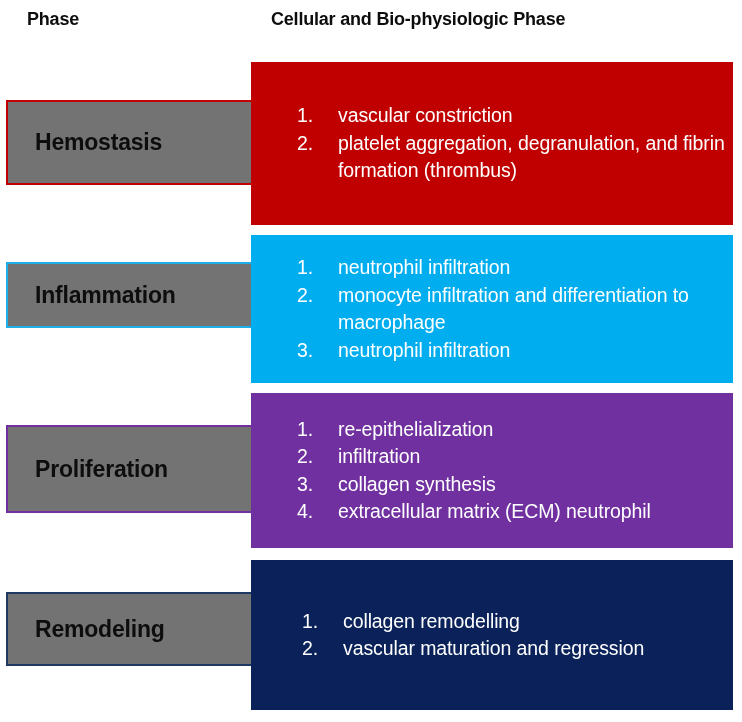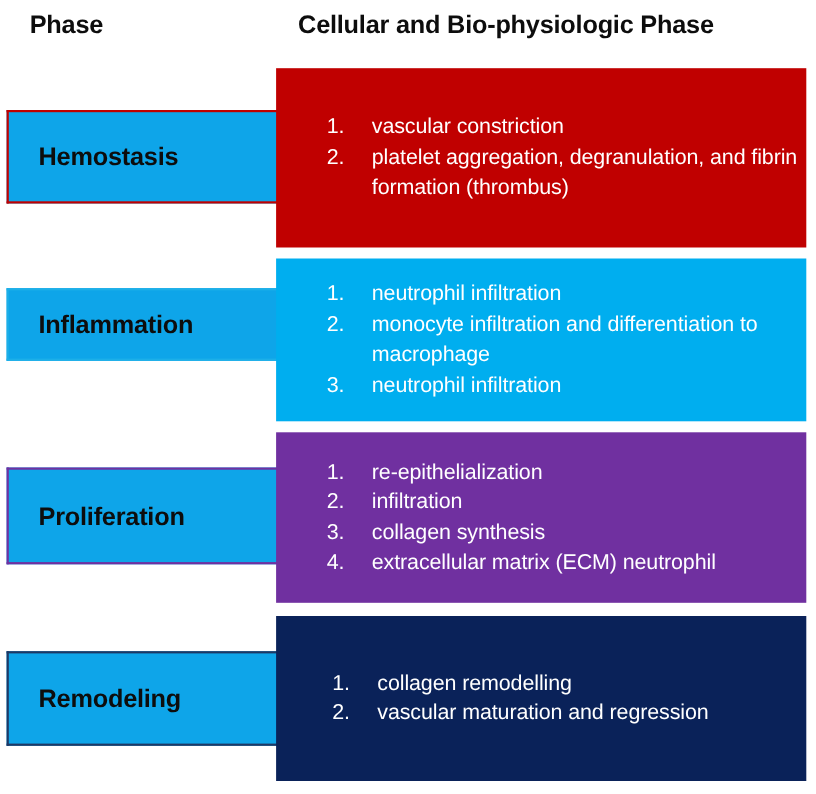--- a/index.html
+++ b/index.html
@@ -13,31 +13,31 @@
     position: relative;
     font-family: "Liberation Sans", sans-serif;
     overflow: hidden;
   }
 
   
   .col-header {
     position: absolute;
     font-weight: bold;
     color: #0d0d0d;
-    font-size: 23px;
+    font-size: 18px;
     letter-spacing: -0.2px;
     white-space: nowrap;
   }
   #header-phase   { left: 27px;  top: 9px; }
   #header-events  { left: 271px; top: 9px; }
 
   
   .phase-box {
     position: absolute;
-    background: #0ea5e9;
+    background: #737373;
     box-sizing: border-box;
     display: flex;
     align-items: center;
     left: 6px;
     width: 248px;
   }
   .phase-label {
     font-weight: bold;
     font-size: 23px;
     color: #0d0d0d;
@@ -85,21 +85,21 @@
   #block-inflammation { top: 235px; height: 148px; background: #00AEEF; padding-left: 46px; }
   #block-proliferation{ top: 393px; height: 155px; background: #7030A0; padding-left: 46px; }
   #block-remodeling   { top: 560px; height: 150px; background: #0A2259; padding-left: 51px; }
 
   #phase-hemostasis   { top: 100px; height: 85px;  border: 2px solid #c00000;
                         border-right: none; }
   #phase-inflammation { top: 262px; height: 66px;  border: 2px solid #1CAFE8;
                         border-right: none; }
   #phase-proliferation{ top: 425px; height: 88px;  border: 2px solid #7030A0;
                         border-right: none; }
-  #phase-remodeling   { top: 592px; height: 86px;  border: 2px solid #1F3864;
+  #phase-remodeling   { top: 592px; height: 74px;  border: 2px solid #1F3864;
                         border-right: none; }
 </style>
 </head>
 <body>
 
 <div id="header-phase" class="col-header">Phase</div>
 
 <div id="header-events" class="col-header">Cellular and Bio-physiologic Phase</div>
 
 <div id="phase-hemostasis" class="phase-box">

